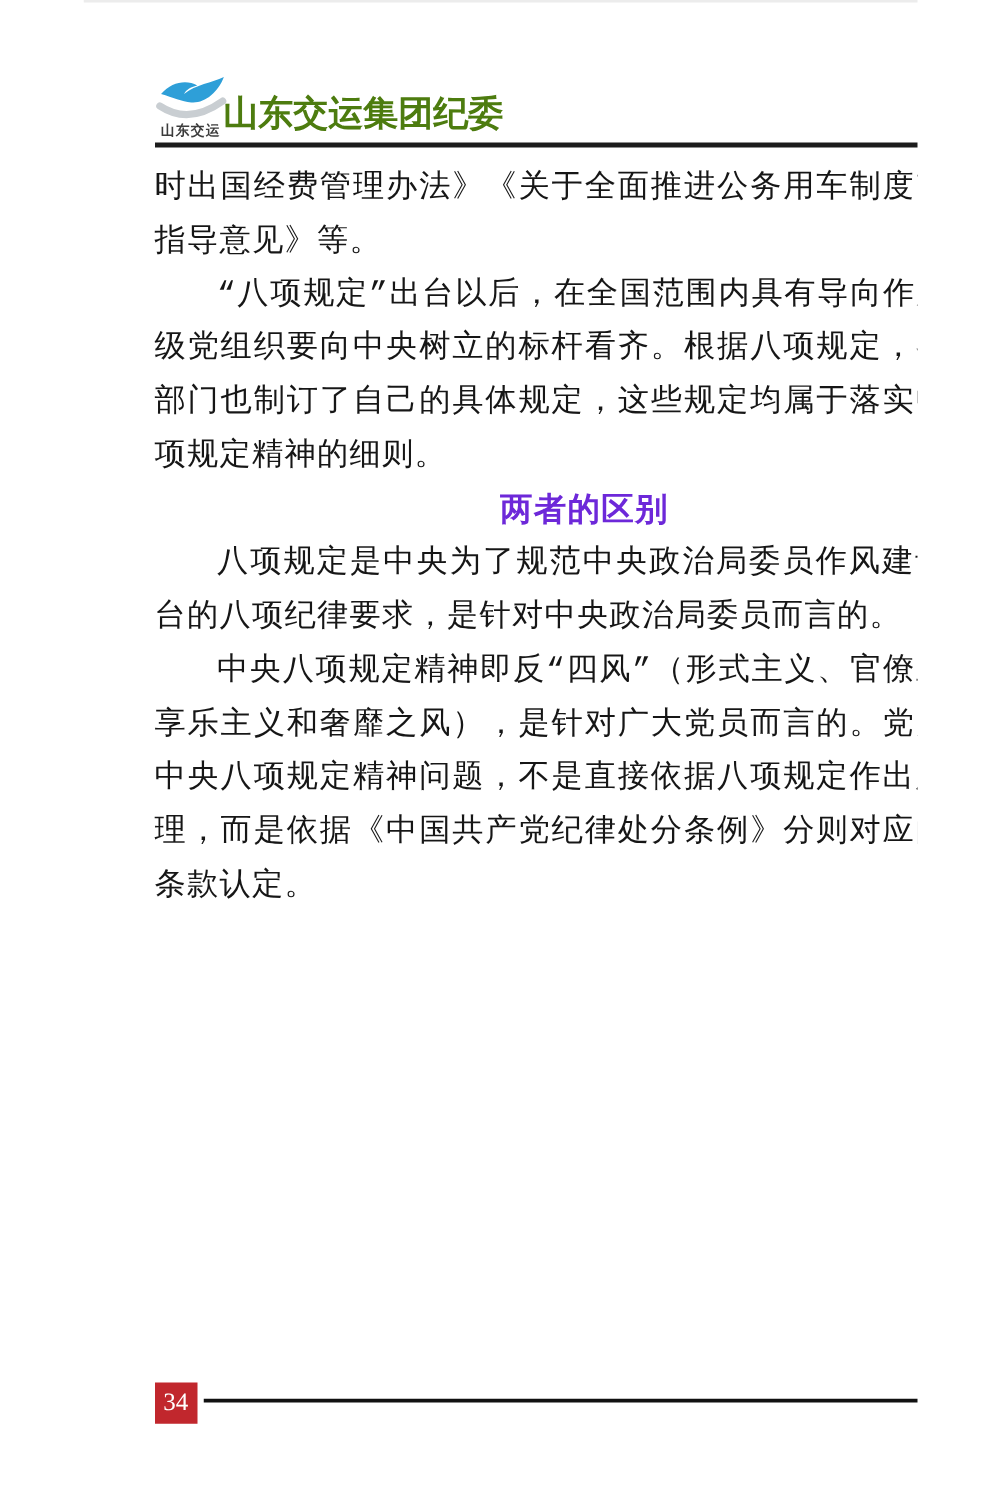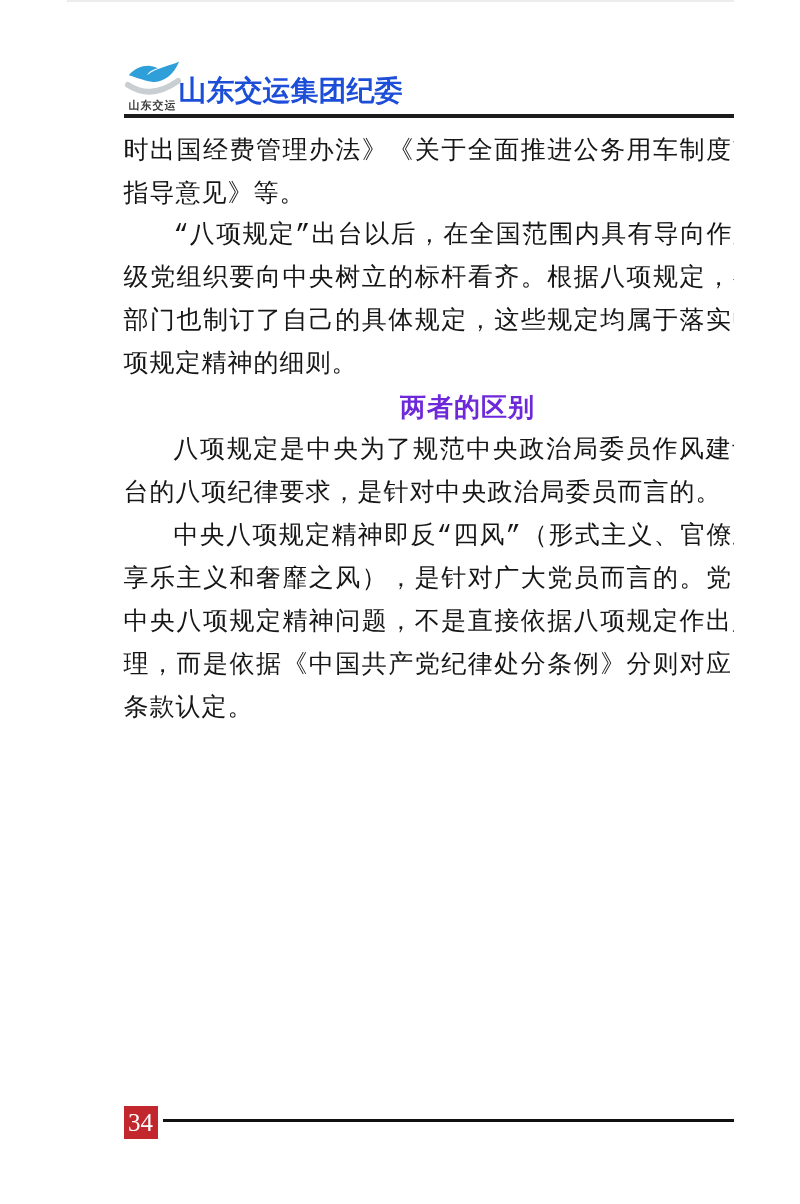--- a/index.html
+++ b/index.html
@@ -37,21 +37,21 @@
   }
   .header-title {
     position: absolute;
     left: 112px;
     top: 73px;
     font-family: "Liberation Sans", "DejaVu Sans", sans-serif;
     font-weight: bold;
     font-size: 28px;
     line-height: 32px;
     letter-spacing: 0px;
-    color: #1d4ed8;
+    color: #4d7c0f;
     white-space: nowrap;
   }
   .header-rule {
     position: absolute;
     left: 57px;
     top: 112px;
     width: 688px;
     height: 4px;
     background: #1c1c1c;
   }
@@ -85,21 +85,21 @@
   
   .page-badge {
     position: absolute;
     left: 57px;
     top: 1104px;
     width: 34px;
     height: 33px;
     background: #c1272d;
     color: #ffffff;
     font-family: "Liberation Serif", "DejaVu Serif", serif;
-    font-size: 25px;
+    font-size: 20px;
     line-height: 33px;
     text-align: center;
   }
   .footer-rule {
     position: absolute;
     left: 96px;
     top: 1117px;
     width: 648px;
     height: 3px;
     background: #111111;

